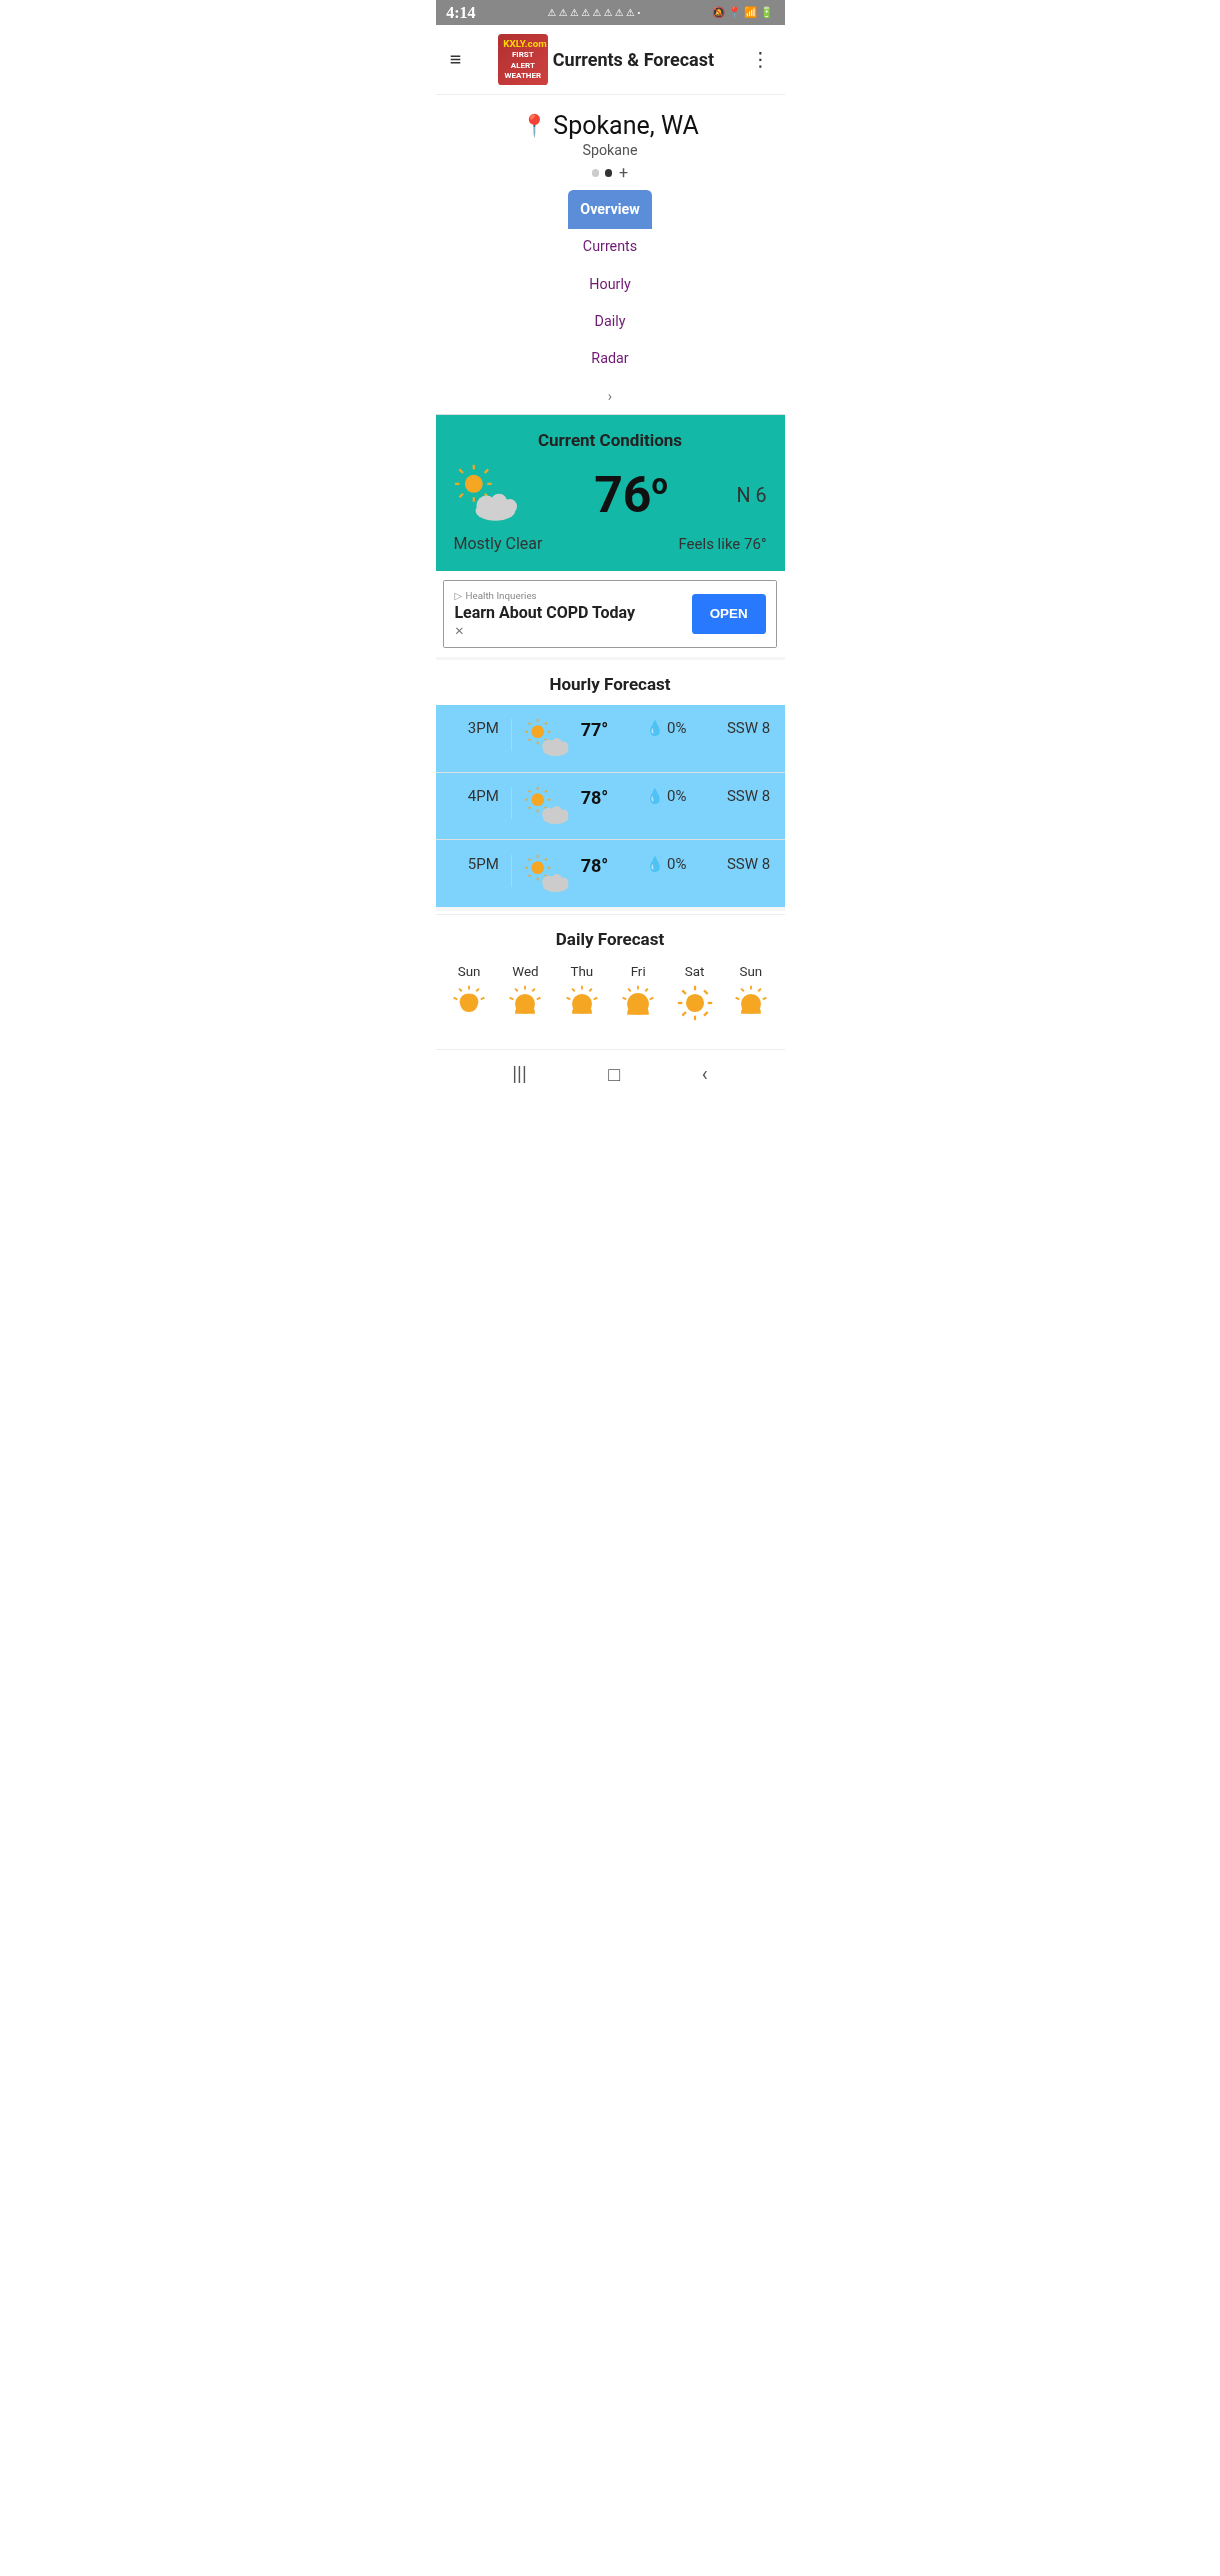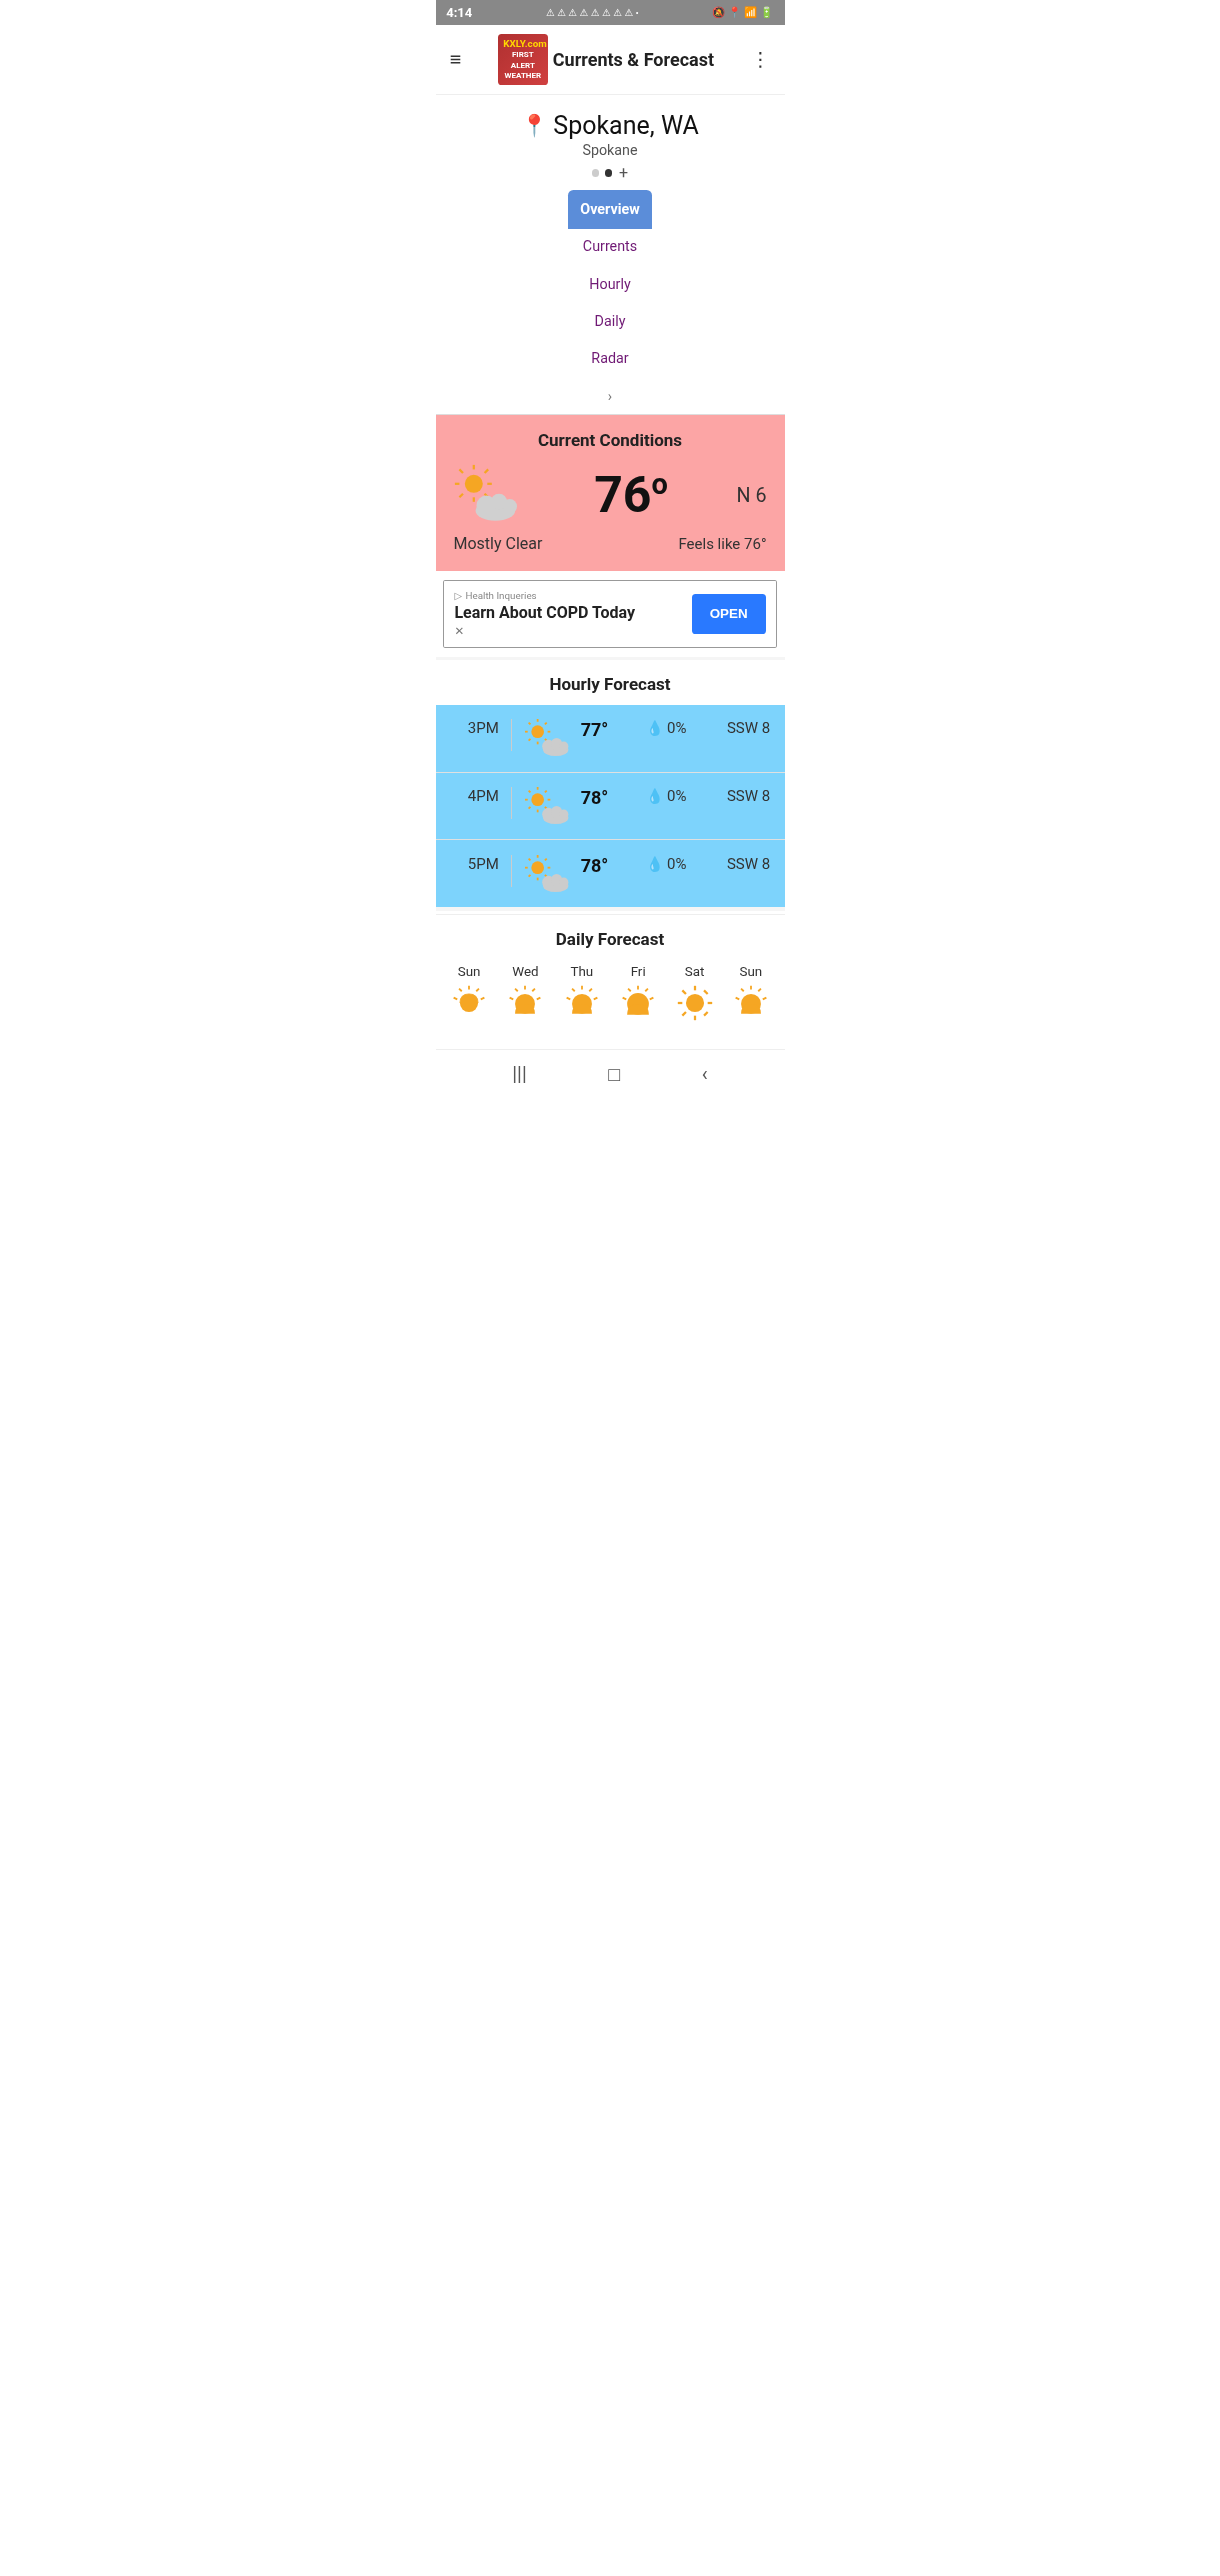--- a/index.html
+++ b/index.html
@@ -16,21 +16,21 @@
     .status-bar {
       background: #888;
       color: #fff;
       font-size: 10.7px;
       padding: 5.4px 10.7px;
       display: flex;
       justify-content: space-between;
       align-items: center;
       height: 25px;
     }
-    .status-bar .time { font-weight: bold; font-size: 13px; }
+    .status-bar .time { font-weight: bold; font-size: 16px; font-family: Liberation Serif, serif; }
     .status-bar .alerts { display: flex; gap: 1.8px; align-items: center; font-size: 9.8px; }
     .status-bar .icons { display: flex; gap: 3.6px; align-items: center; font-size: 10.7px; }
 
     
     .app-bar {
       background: #fff;
       display: flex;
       align-items: center;
       justify-content: space-between;
       padding: 9px 14.3px;
@@ -96,21 +96,21 @@
     
     .section-title {
       text-align: center;
       font-size: 17px;
       font-weight: bold;
       color: #222;
       padding: 14.3px 0 10.7px;
     }
 
     .current-conditions {
-      background: #fca5a5;
+      background: #14b8a6;
       padding: 0 18px 14.3px;
     }
 
     .conditions-row {
       display: flex;
       align-items: center;
       justify-content: space-between;
       padding: 3.6px 0;
     }
 

